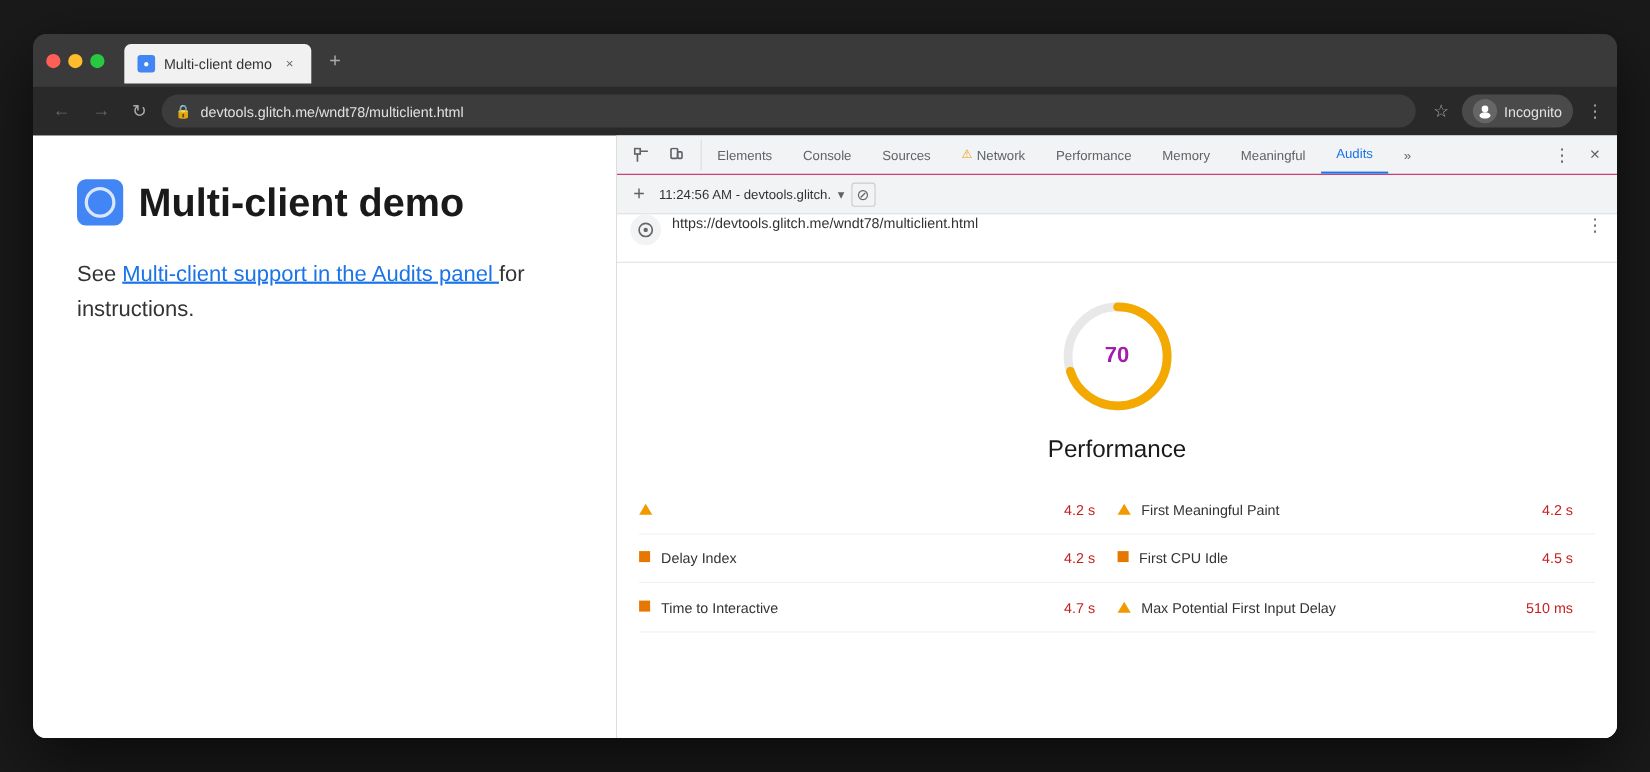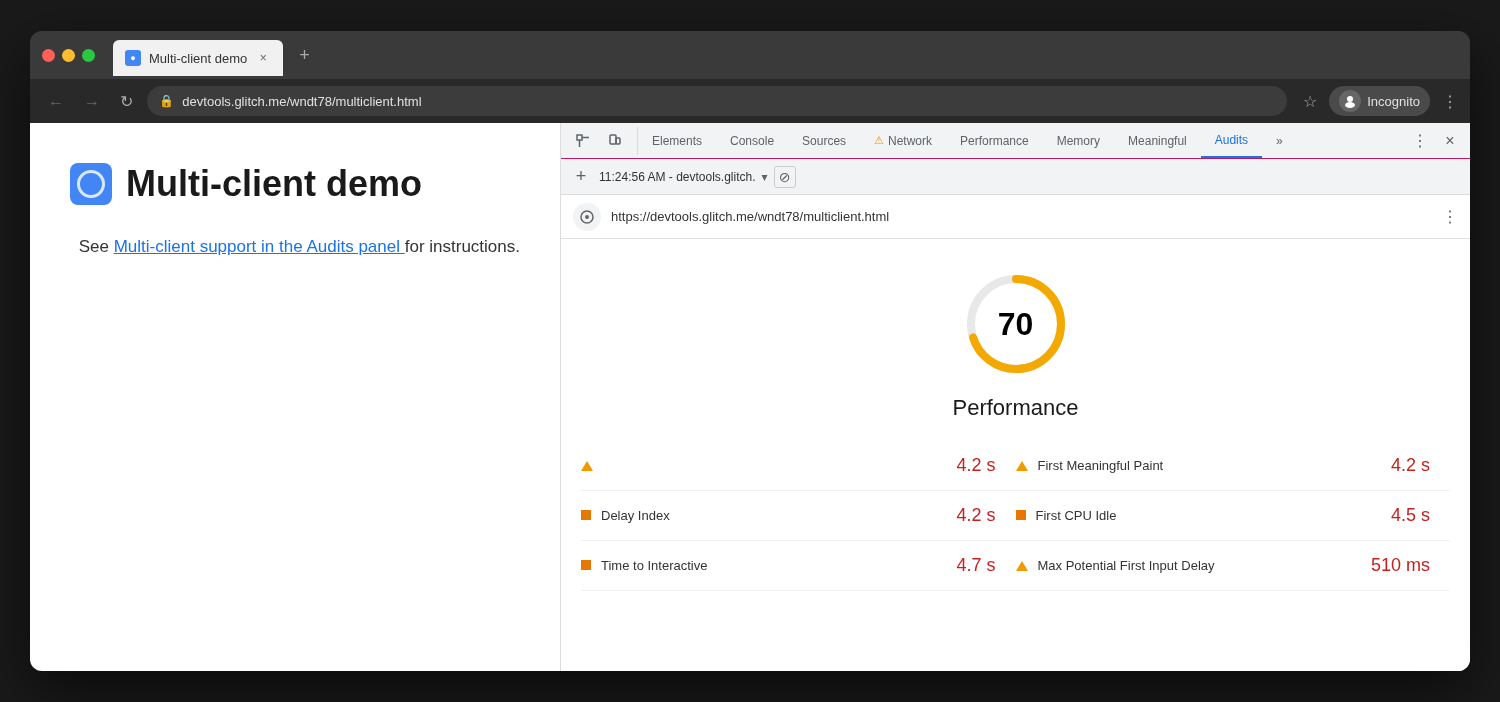--- a/index.html
+++ b/index.html
@@ -220,24 +220,23 @@
       position: relative;
     }
 
     .page-title {
       font-size: 36px;
       font-weight: 700;
       color: #1a1a1a;
     }
 
     .page-description {
-      font-size: 17px;
+      font-size: 20px;
       color: #333;
       line-height: 1.6;
-      text-align: right;
     }
 
     .page-link {
       color: #1a73e8;
       text-decoration: underline;
       cursor: pointer;
     }
 
     
     .devtools-panel {
@@ -372,21 +371,20 @@
       cursor: pointer;
       color: #5f6368;
       font-size: 14px;
     }
 
     
     .audit-url-bar {
       background: white;
       height: 44px;
       display: flex;
-      align-items: center;
       padding: 0 12px;
       border-bottom: 1px solid #e0e0e0;
       gap: 10px;
       flex-shrink: 0;
     }
 
     .audit-url-icon {
       width: 28px;
       height: 28px;
       background: #f1f3f4;
@@ -446,23 +444,23 @@
       stroke-linecap: round;
       stroke-dasharray: 283;
       stroke-dashoffset: 85;
     }
 
     .score-number {
       position: absolute;
       top: 50%;
       left: 50%;
       transform: translate(-50%, -50%);
-      font-size: 32px;
+      font-size: 20px;
       font-weight: 600;
-      color: #000000;
+      color: #a21caf;
     }
 
     .score-label {
       font-size: 22px;
       color: #1a1a1a;
       font-weight: 400;
     }
 
     
     .metrics-section {
@@ -538,21 +536,21 @@
       flex-shrink: 0;
     }
 
     .metric-name {
       font-size: 13px;
       color: #333;
       flex: 1;
     }
 
     .metric-value {
-      font-size: 18px;
+      font-size: 13px;
       color: #c5221f;
       font-weight: 500;
       margin-left: auto;
       padding-right: 20px;
     }
 
     .triangle-icon {
       width: 0;
       height: 0;
       border-left: 6px solid transparent;

